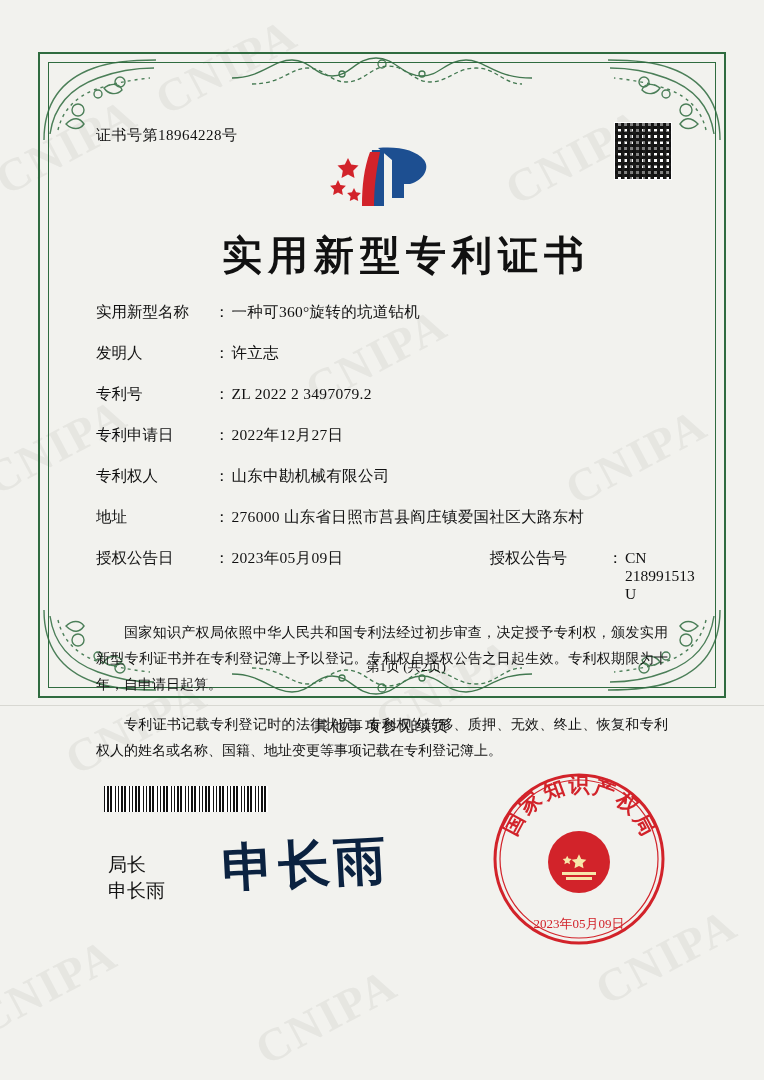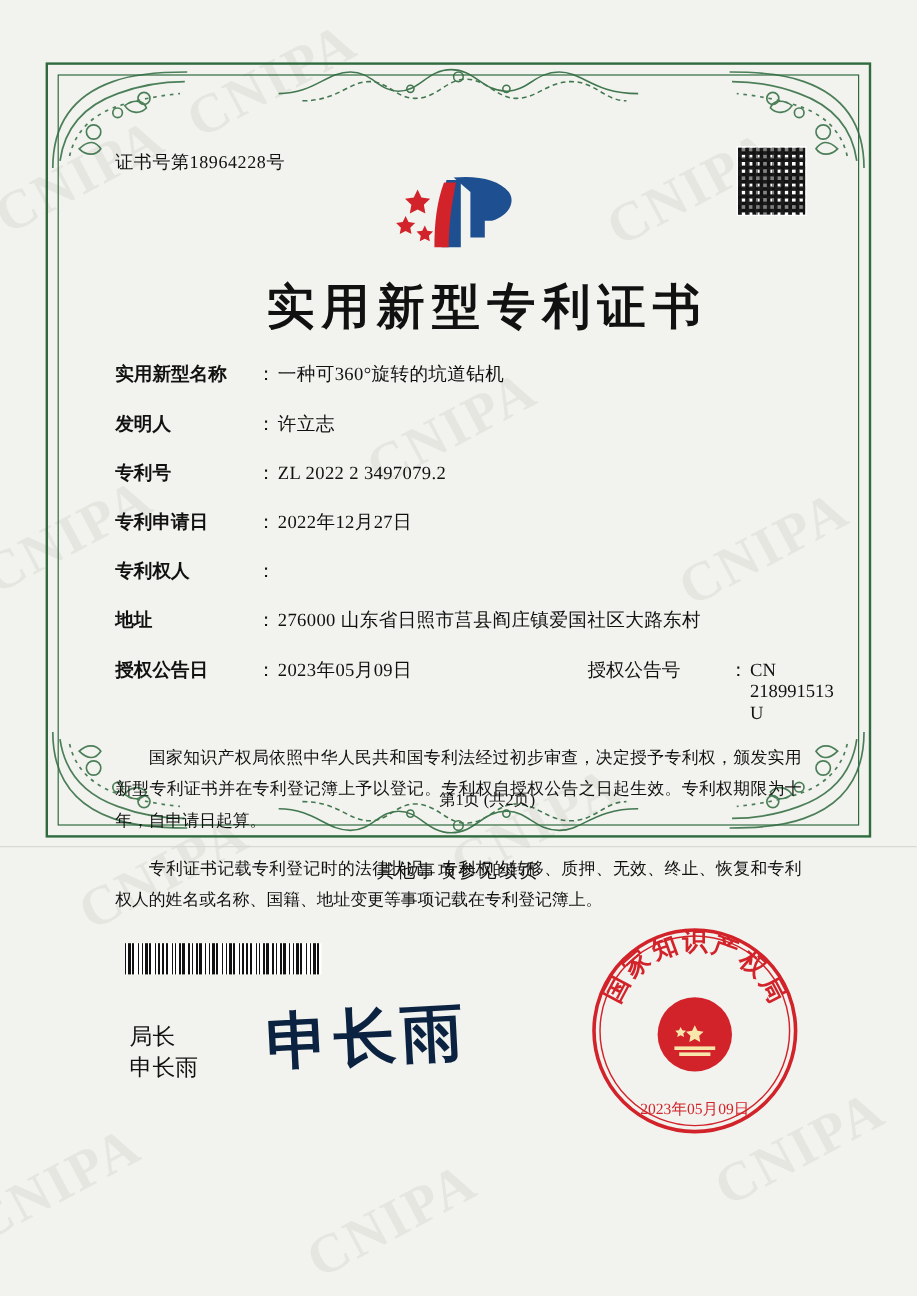--- a/index.html
+++ b/index.html
@@ -167,21 +167,20 @@
     font-size: 15.5px;
     color: #111;
     margin-bottom: 20px;
   }
   .row .lbl {
     width: 118px;
     flex: 0 0 118px;
     letter-spacing: 0px;
     display: flex;
     justify-content: space-between;
-    font-weight: bold;
   }
   .row .colon { margin: 0 2px 0 0; }
   .row .val {
     flex: 1;
     letter-spacing: 0.3px;
   }
   .row.split .val { flex: 0 0 auto; width: 258px; }
   .row .lbl2 {
     width: 118px;
     flex: 0 0 118px;
@@ -404,20 +403,21 @@
 
     <div class="row">
       <span class="lbl">专利申请日</span>
       <span class="colon">：</span>
       <span class="val">2022年12月27日</span>
     </div>
 
     <div class="row">
       <span class="lbl">专利权人</span>
       <span class="colon">：</span>
+      <span class="val">山东中勘机械有限公司</span>
     </div>
 
     <div class="row">
       <span class="lbl">地址</span>
       <span class="colon">：</span>
       <span class="val">276000 山东省日照市莒县阎庄镇爱国社区大路东村</span>
     </div>
 
     <div class="row split">
       <span class="lbl">授权公告日</span>

